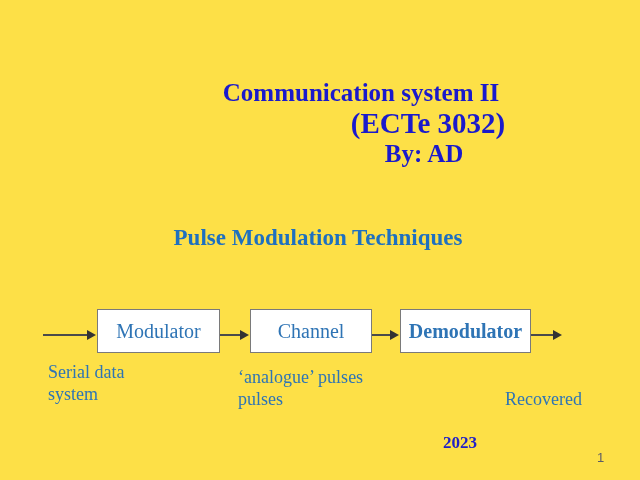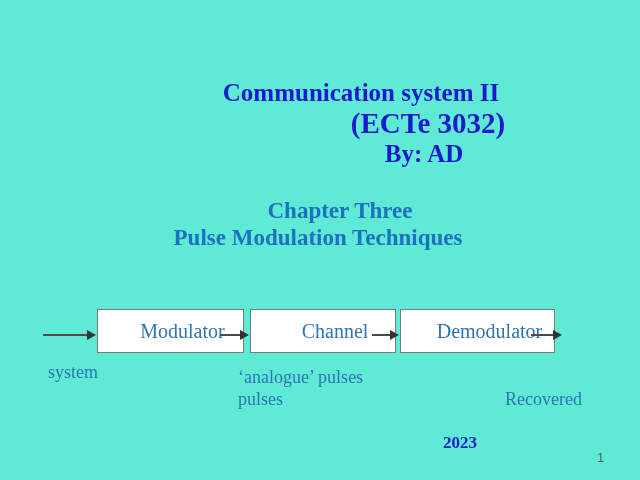--- a/index.html
+++ b/index.html
@@ -4,21 +4,21 @@
 <style>
   html, body {
     margin: 0;
     padding: 0;
     background: #ffffff;
   }
   .slide {
     position: relative;
     width: 640px;
     height: 480px;
-    background: #5eead4;
+    background: #fde047;
     overflow: hidden;
     font-family: "Liberation Serif", "DejaVu Serif", serif;
   }
   .abs { position: absolute; }
   .centered { transform: translateX(-50%); white-space: nowrap; }
 
   
   .course-title {
     left: 361px; top: 79px;
     font-size: 25px; font-weight: bold;
@@ -47,25 +47,25 @@
     color: #1e70c0; line-height: 1.15;
   }
 
   
   .dbox {
     position: absolute;
     top: 309px; height: 42px;
     border: 1px solid #7a7a7a;
     background: #ffffff;
     display: flex; align-items: center; justify-content: center;
-    font-size: 20px; color: #2e74b5; padding-left: 24px;
+    font-size: 20px; color: #2e74b5;
   }
   .box-modulator   { left: 97px;  width: 121px; }
   .box-channel     { left: 250px; width: 120px; align-items: center; }
-  .box-demodulator { left: 400px; width: 129px; }
+  .box-demodulator { left: 400px; width: 129px; font-weight: bold; }
 
   .arrow {
     position: absolute;
     top: 334px; height: 2px;
     background: #4a4a4a;
   }
   .arrow::after {
     content: "";
     position: absolute;
     right: -8px; top: -4px;
@@ -105,21 +105,20 @@
 </style>
 </head>
 <body>
 
 <div class="slide">
 
   <div class="abs centered course-title">Communication system II</div>
   <div class="abs centered course-code">(ECTe 3032)</div>
   <div class="abs centered author-line">By: AD</div>
 
-  <div class="abs centered chapter-title">Chapter Three</div>
   <div class="abs centered chapter-subtitle">Pulse Modulation Techniques</div>
 
   <div>
     <span class="arrow arrow-in"></span>
 
     <div class="dbox box-modulator">
       <span>Modulator</span>
     </div>
 
     <span class="arrow arrow-mod-ch"></span>
@@ -130,20 +129,21 @@
 
     <span class="arrow arrow-ch-dem"></span>
 
     <div class="dbox box-demodulator">
       <span>Demodulator</span>
     </div>
 
     <span class="arrow arrow-out"></span>
 
     <div class="caption cap-serial">
+      <div>Serial data</div>
       <div>system</div>
     </div>
 
     <div class="caption cap-analogue">
       <div>‘analogue’ pulses</div>
       <div>pulses</div>
     </div>
 
     <div class="caption cap-recovered">
       <div>Recovered</div>

